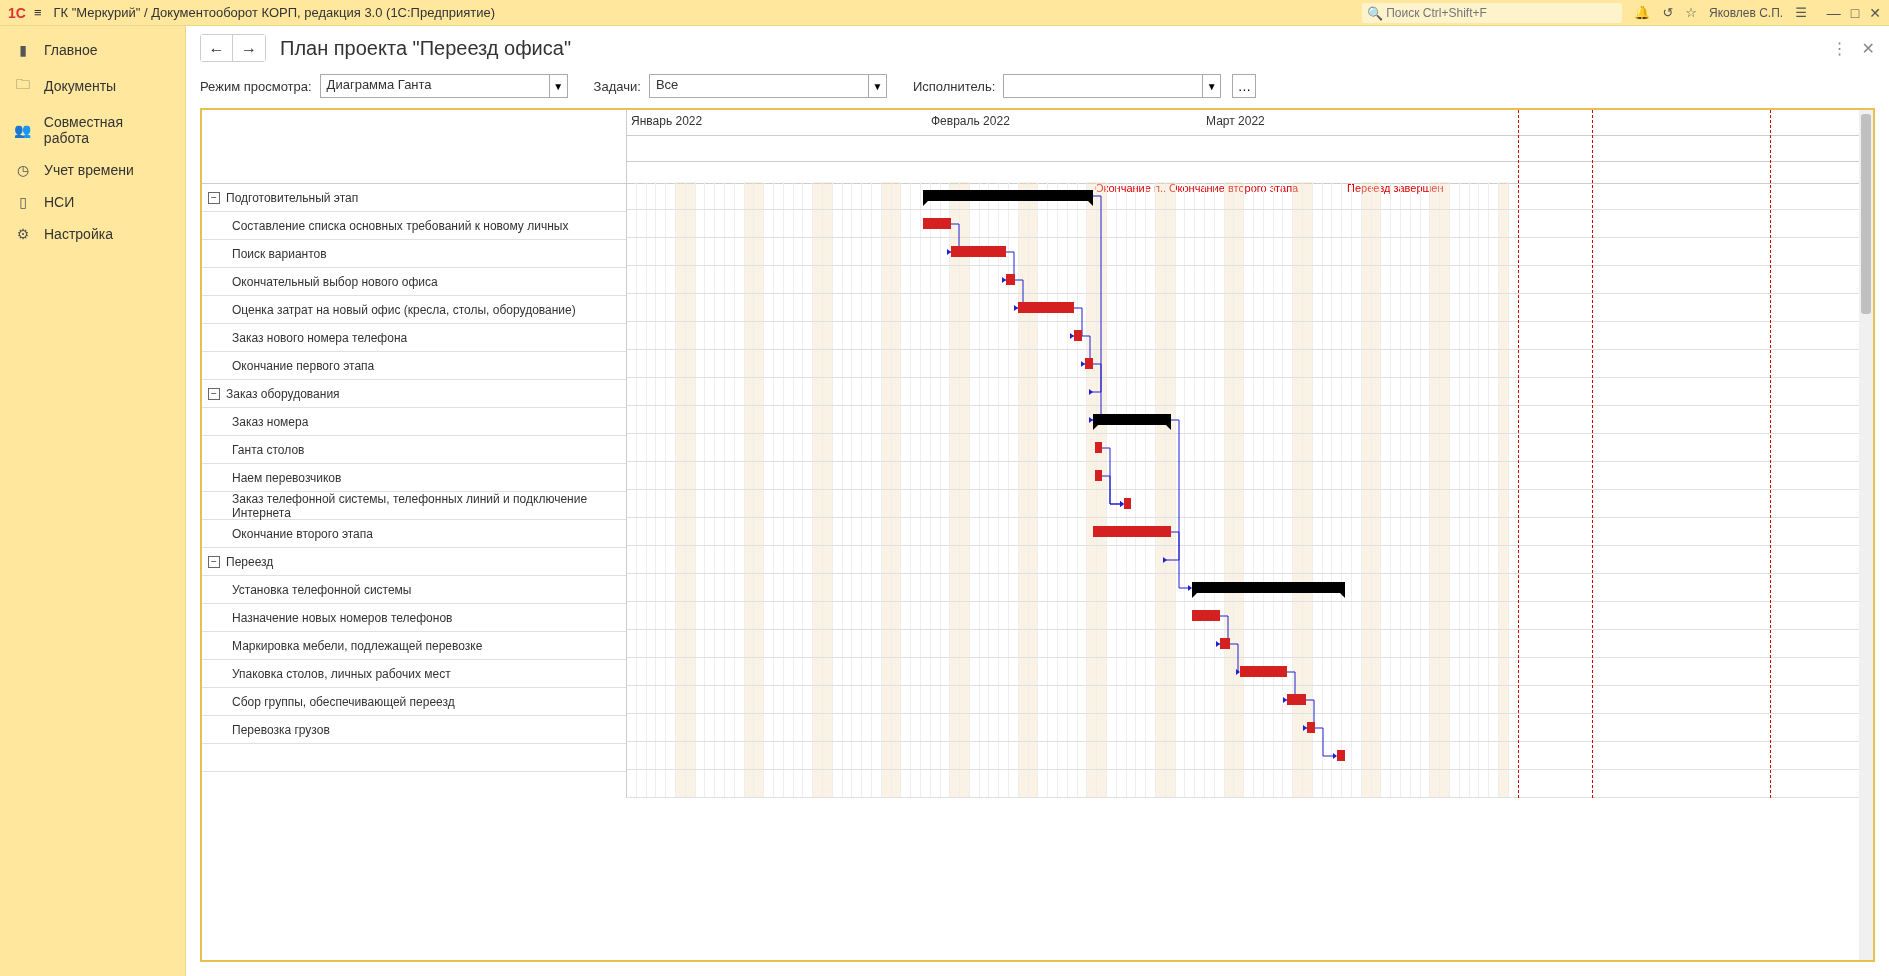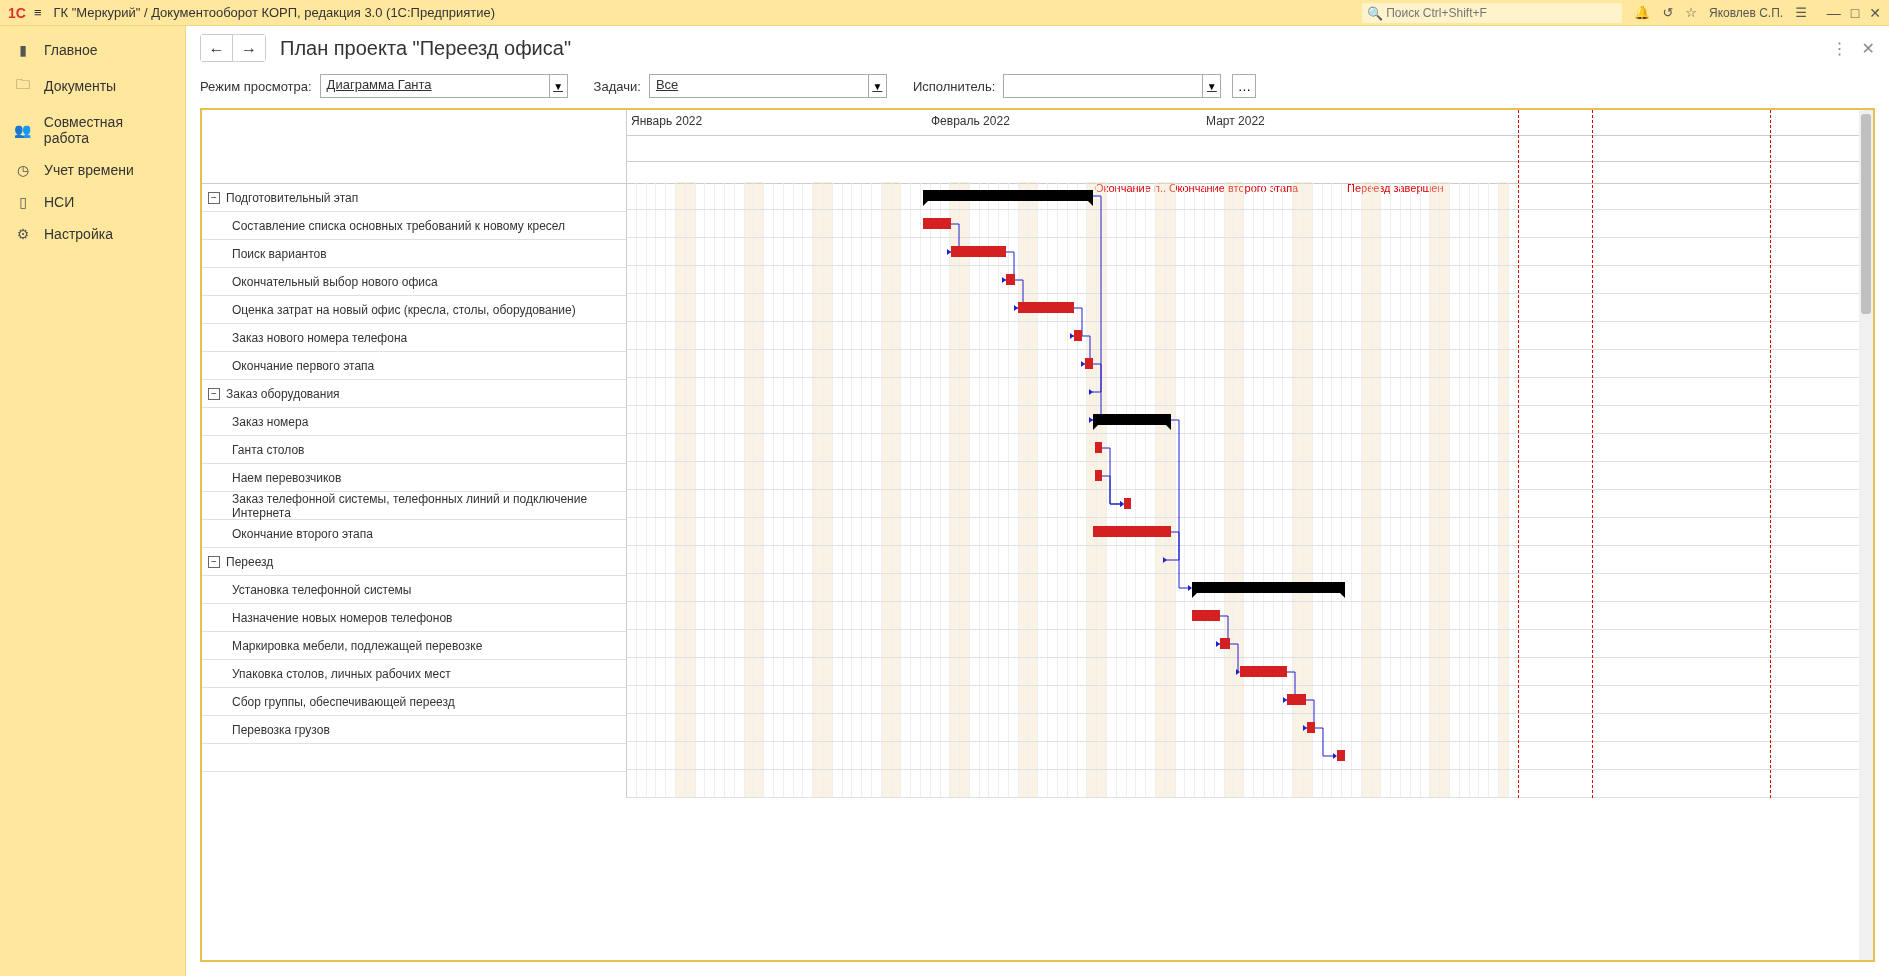--- a/index.html
+++ b/index.html
@@ -27,21 +27,21 @@
 .content-header { display: flex; align-items: center; padding: 8px 14px; gap: 14px; }
 .nav-buttons { display: flex; border: 1px solid #ccc; border-radius: 3px; }
 .nav-buttons button { width: 32px; height: 26px; border: none; background: #fff; cursor: pointer; font-size: 16px; color: #333; }
 .nav-buttons button:first-child { border-right: 1px solid #ccc; }
 .page-title { font-size: 20px; color: #333; }
 .header-right { margin-left: auto; display: flex; gap: 14px; align-items: center; color: #888; }
 .header-right .icon-btn { cursor: pointer; font-size: 16px; }
 
 .filter-row { display: flex; align-items: center; padding: 4px 14px 10px; gap: 8px; font-size: 13px; }
 .filter-row label { color: #333; }
-.filter-row .select-wrap { display: flex; text-decoration: underline; }
+.filter-row .select-wrap { display: flex; }
 .filter-row select, .filter-row .select-input { height: 24px; border: 1px solid #aaa; padding: 2px 6px; font-size: 13px; background: #fff; }
 .filter-row .select-input { display: inline-block; min-width: 100px; }
 .filter-row .dropdown-btn { width: 18px; height: 24px; border: 1px solid #aaa; border-left: none; background: #fff; font-size: 10px; cursor: pointer; }
 .filter-row .dots-btn { width: 24px; height: 24px; border: 1px solid #aaa; background: #fff; cursor: pointer; margin-left: 3px; }
 
 .gantt-area { flex: 1; margin: 0 14px 14px; border: 2px solid #e8c050; overflow: auto; position: relative; background: #fff; }
 .gantt-inner { display: flex; min-width: 100%; }
 .task-col { width: 425px; flex-shrink: 0; border-right: 1px solid #ccc; }
 .chart-col { flex: 1; position: relative; min-width: 880px; }
 
@@ -167,21 +167,21 @@
     <div class="gantt-area">
       <div class="gantt-inner">
         <div class="task-col">
           <div class="task-header-empty"></div>
           <div id="task-list">
               <div class="task-row">
                 <span class="expand">−</span>
                 <span>Подготовительный этап</span>
               </div>
               <div class="task-row child">
-                <span>Составление списка основных требований к новому кресел</span>
+                <span>Составление списка основных требований к новому личных</span>
               </div>
               <div class="task-row child">
                 <span>Поиск вариантов</span>
               </div>
               <div class="task-row child">
                 <span>Окончательный выбор нового офиса</span>
               </div>
               <div class="task-row child">
                 <span>Оценка затрат на новый офис (кресла, столы, оборудование)</span>
               </div>

